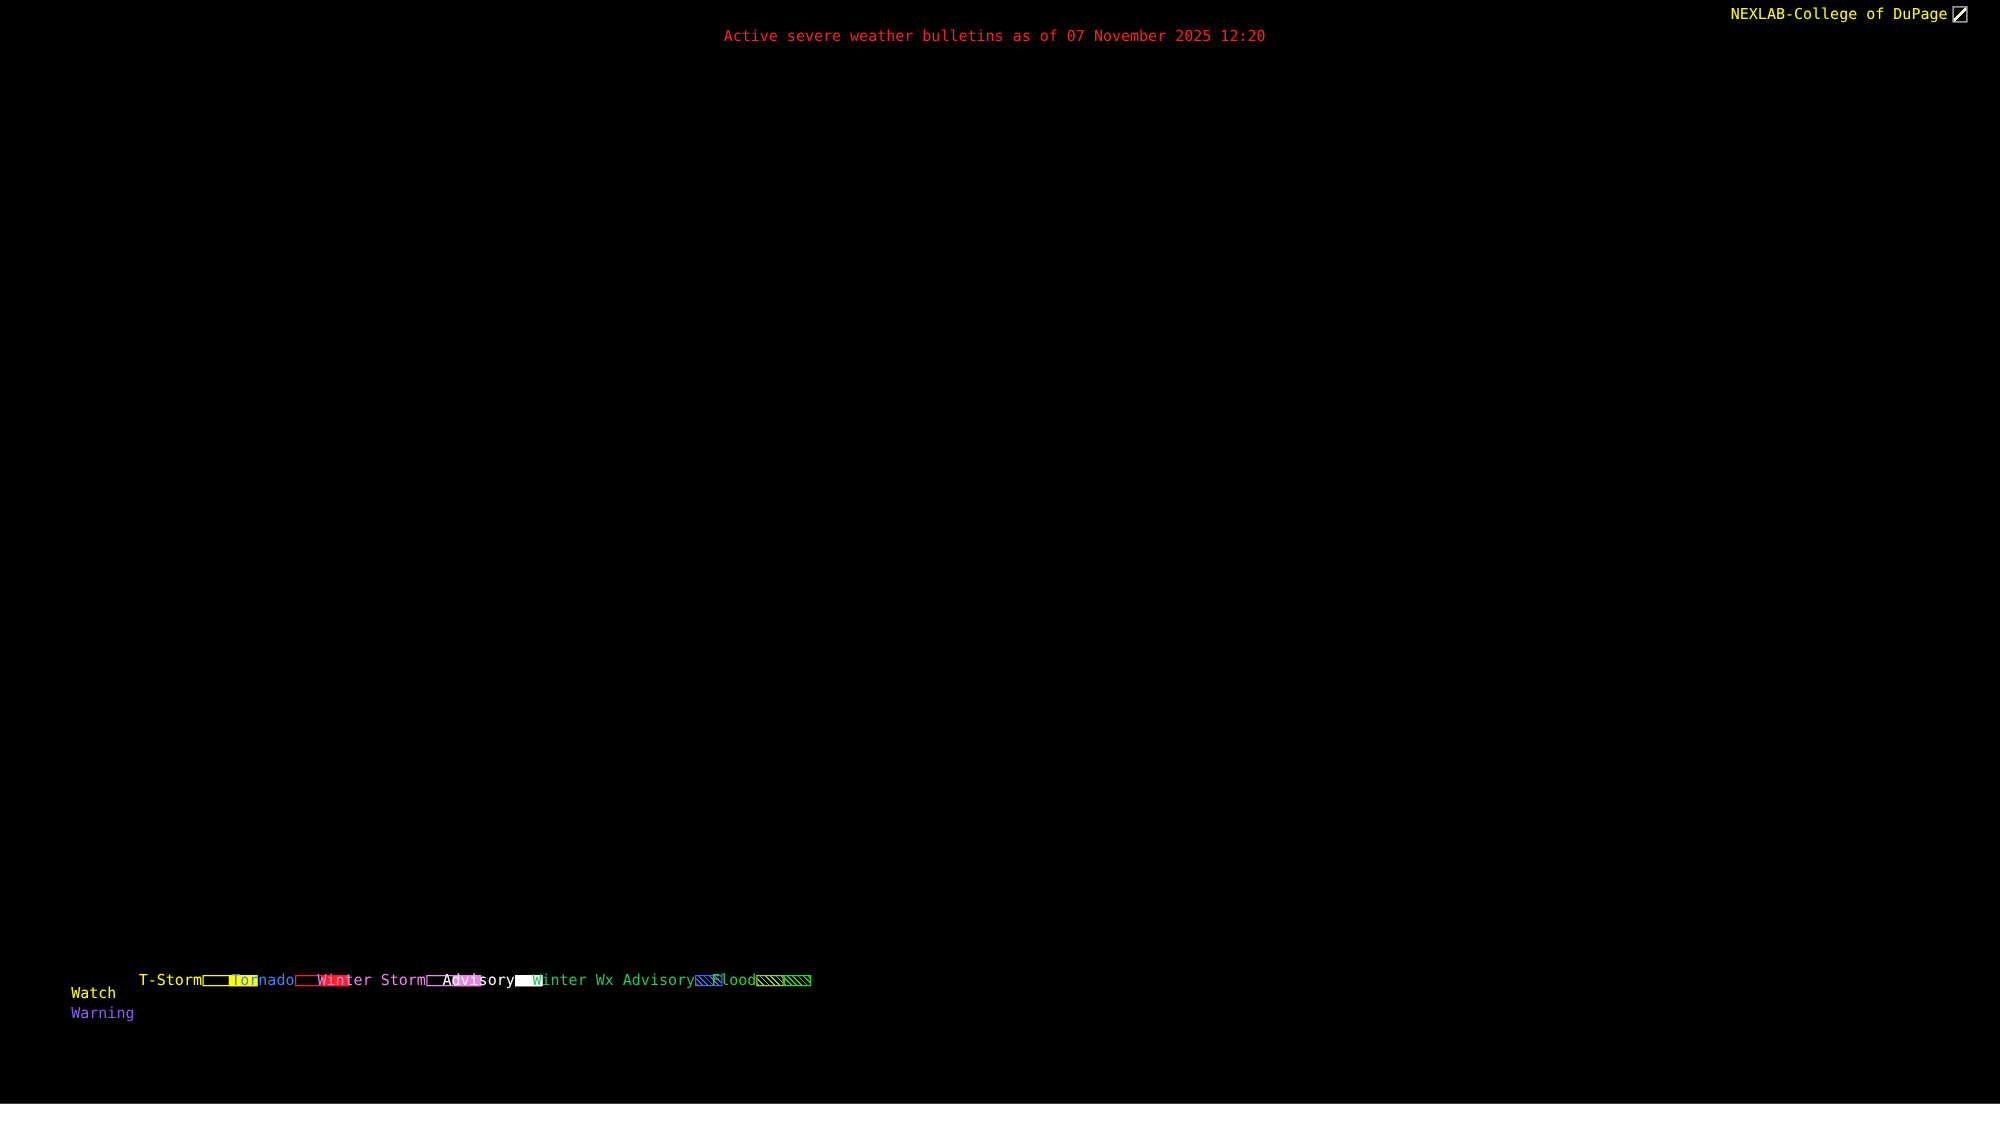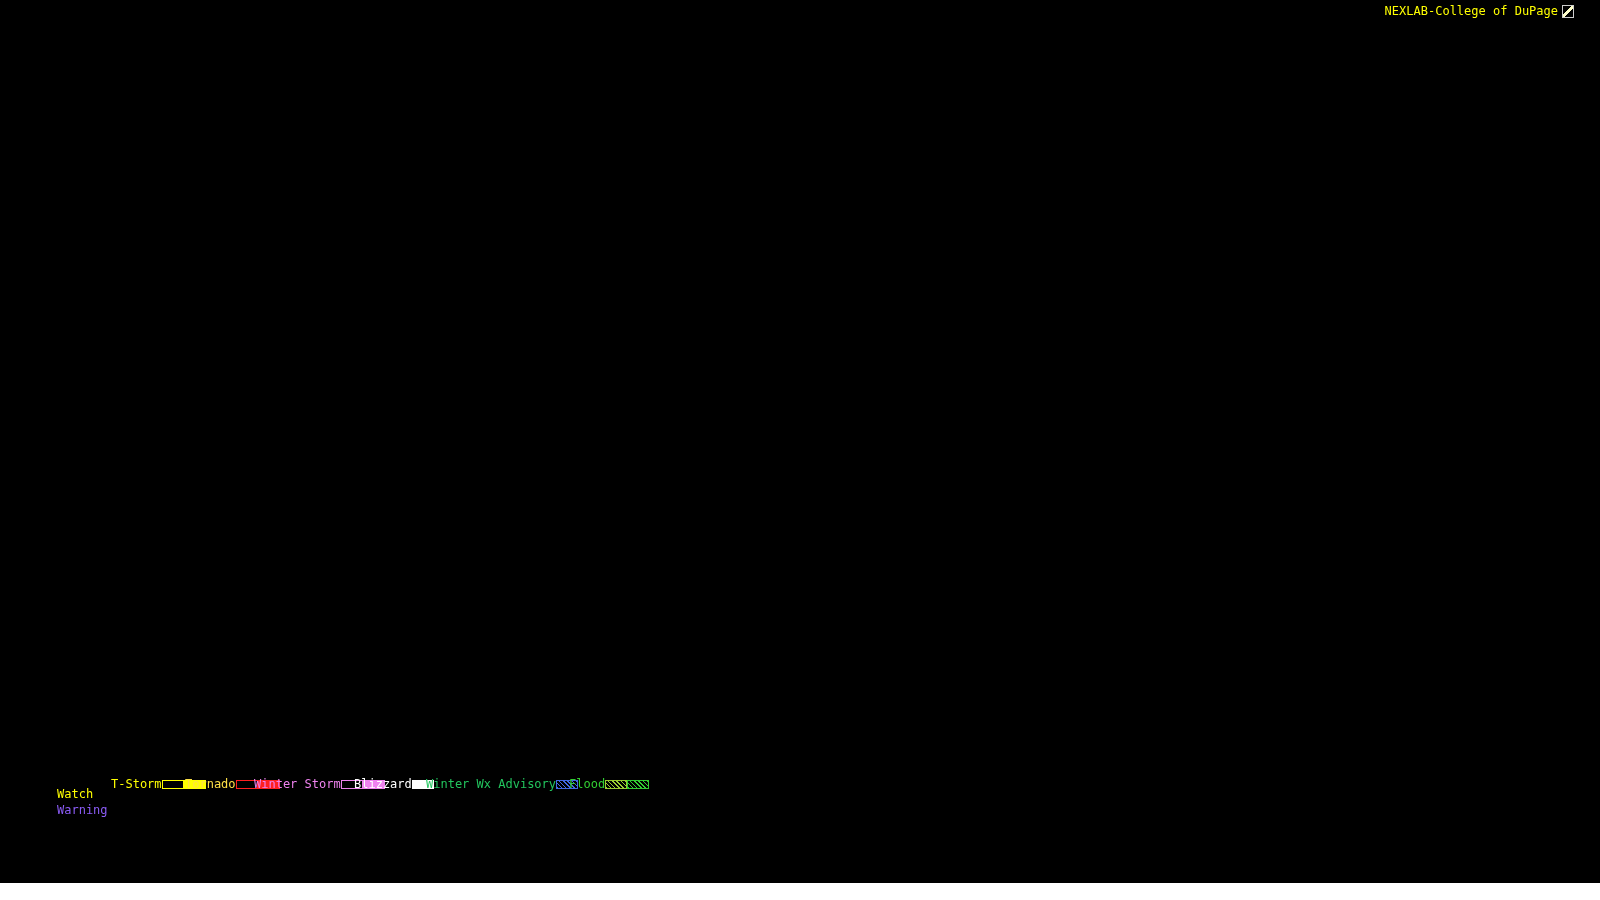--- a/index.html
+++ b/index.html
@@ -59,21 +59,21 @@
   .col-header { height: 14px; line-height: 14px; white-space: nowrap; }
   .slot {
     height: 13px;
     display: flex;
     align-items: center;
     justify-content: center;
   }
   .swatch { width: 20px; height: 7px; }
 
   .t-yellow { color: #ffff00; }
-  .t-red    { color: #fde047; }
+  .t-red    { color: #3b82f6; }
   .t-plum   { color: #ee82ee; text-align: right; }
   .t-white  { color: #ffffff; }
   .t-blue   { color: #22c55e; }
   .t-green  { color: #32cd32; }
 
   .sw-outline-yellow { border: 1px solid #ffff00; background: transparent; }
   .sw-fill-yellow    { border: 1px solid #ffff00; background: #ffff00; }
   .sw-outline-red    { border: 1px solid #ff2020; background: transparent; }
   .sw-fill-red       { border: 1px solid #ff2020; background: #ff2020; }
   .sw-outline-plum   { border: 1px solid #ee82ee; background: transparent; }
@@ -105,20 +105,21 @@
 </head>
 <body>
 
 <div id="stage">
 
   <div class="branding">
     <span>NEXLAB-College of DuPage</span>
     <span class="logo"></span>
   </div>
 
+  <div class="title">Active severe weather bulletins as of 07 November 2025 12:20</div>
 
   <div>
 
     <div class="row-label watch-label">Watch</div>
     <div class="row-label warning-label">Warning</div>
 
     <div class="col" style="left:111px;width:80px">
       <div class="col-header t-yellow">T-Storm</div>
       <div class="slot">
           <span class="swatch sw-outline-yellow"></span>
@@ -142,21 +143,21 @@
       <div class="col-header t-plum">Winter Storm</div>
       <div class="slot">
           <span class="swatch sw-outline-plum"></span>
         </div>
       <div class="slot">
           <span class="swatch sw-fill-plum"></span>
         </div>
     </div>
 
     <div class="col" style="left:354px;width:80px">
-      <div class="col-header t-white">Blizzard</div>
+      <div class="col-header t-white">Advisory</div>
       <div class="slot"></div>
       <div class="slot">
           <span class="swatch sw-fill-white"></span>
         </div>
     </div>
 
     <div class="col" style="left:426px;width:150px">
       <div class="col-header t-blue">Winter Wx Advisory</div>
       <div class="slot"></div>
       <div class="slot">

